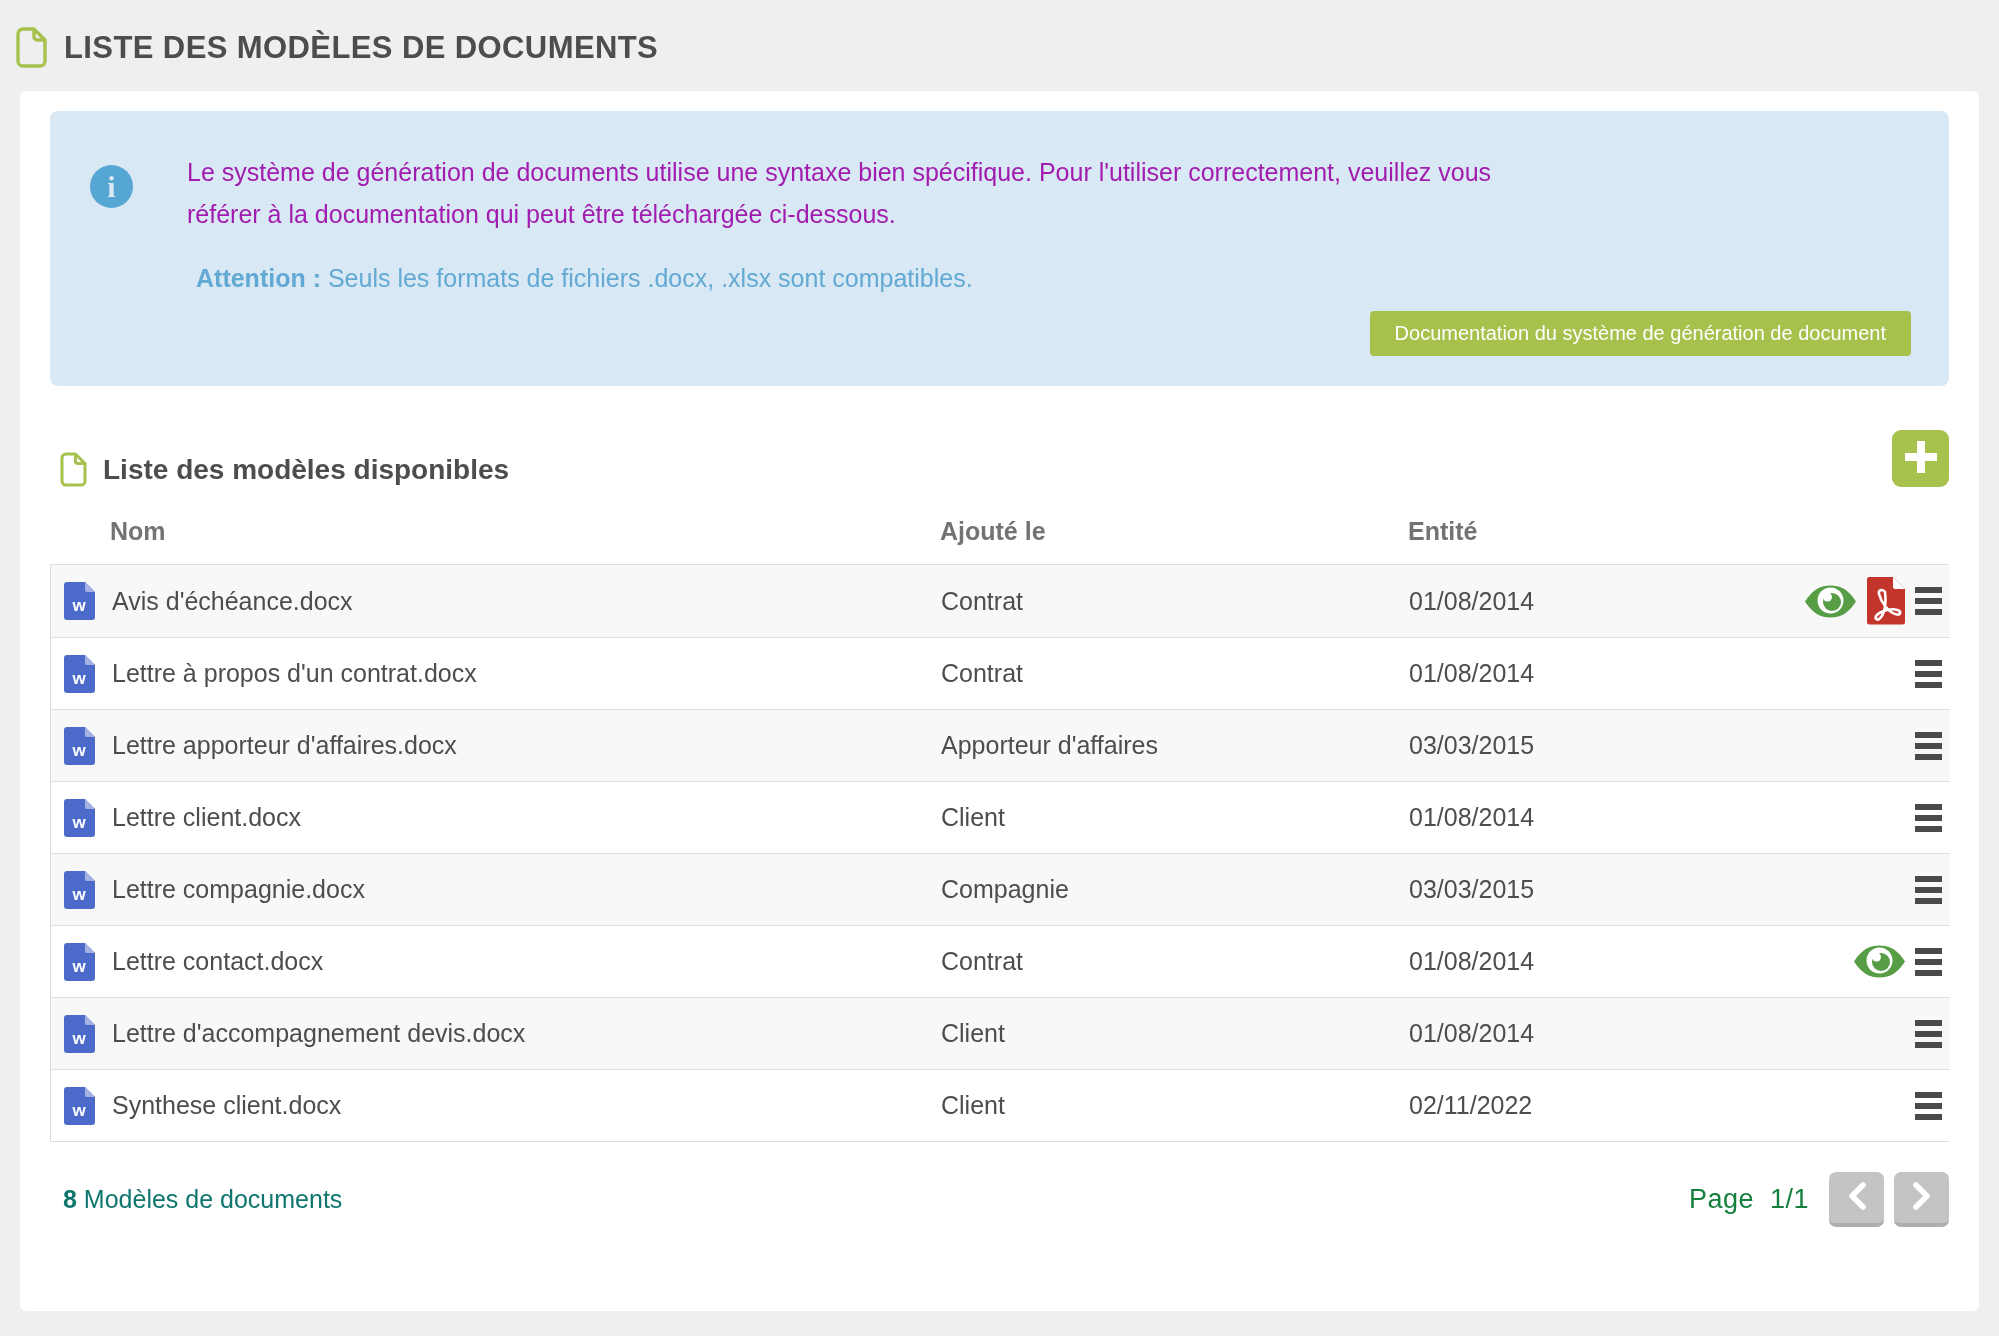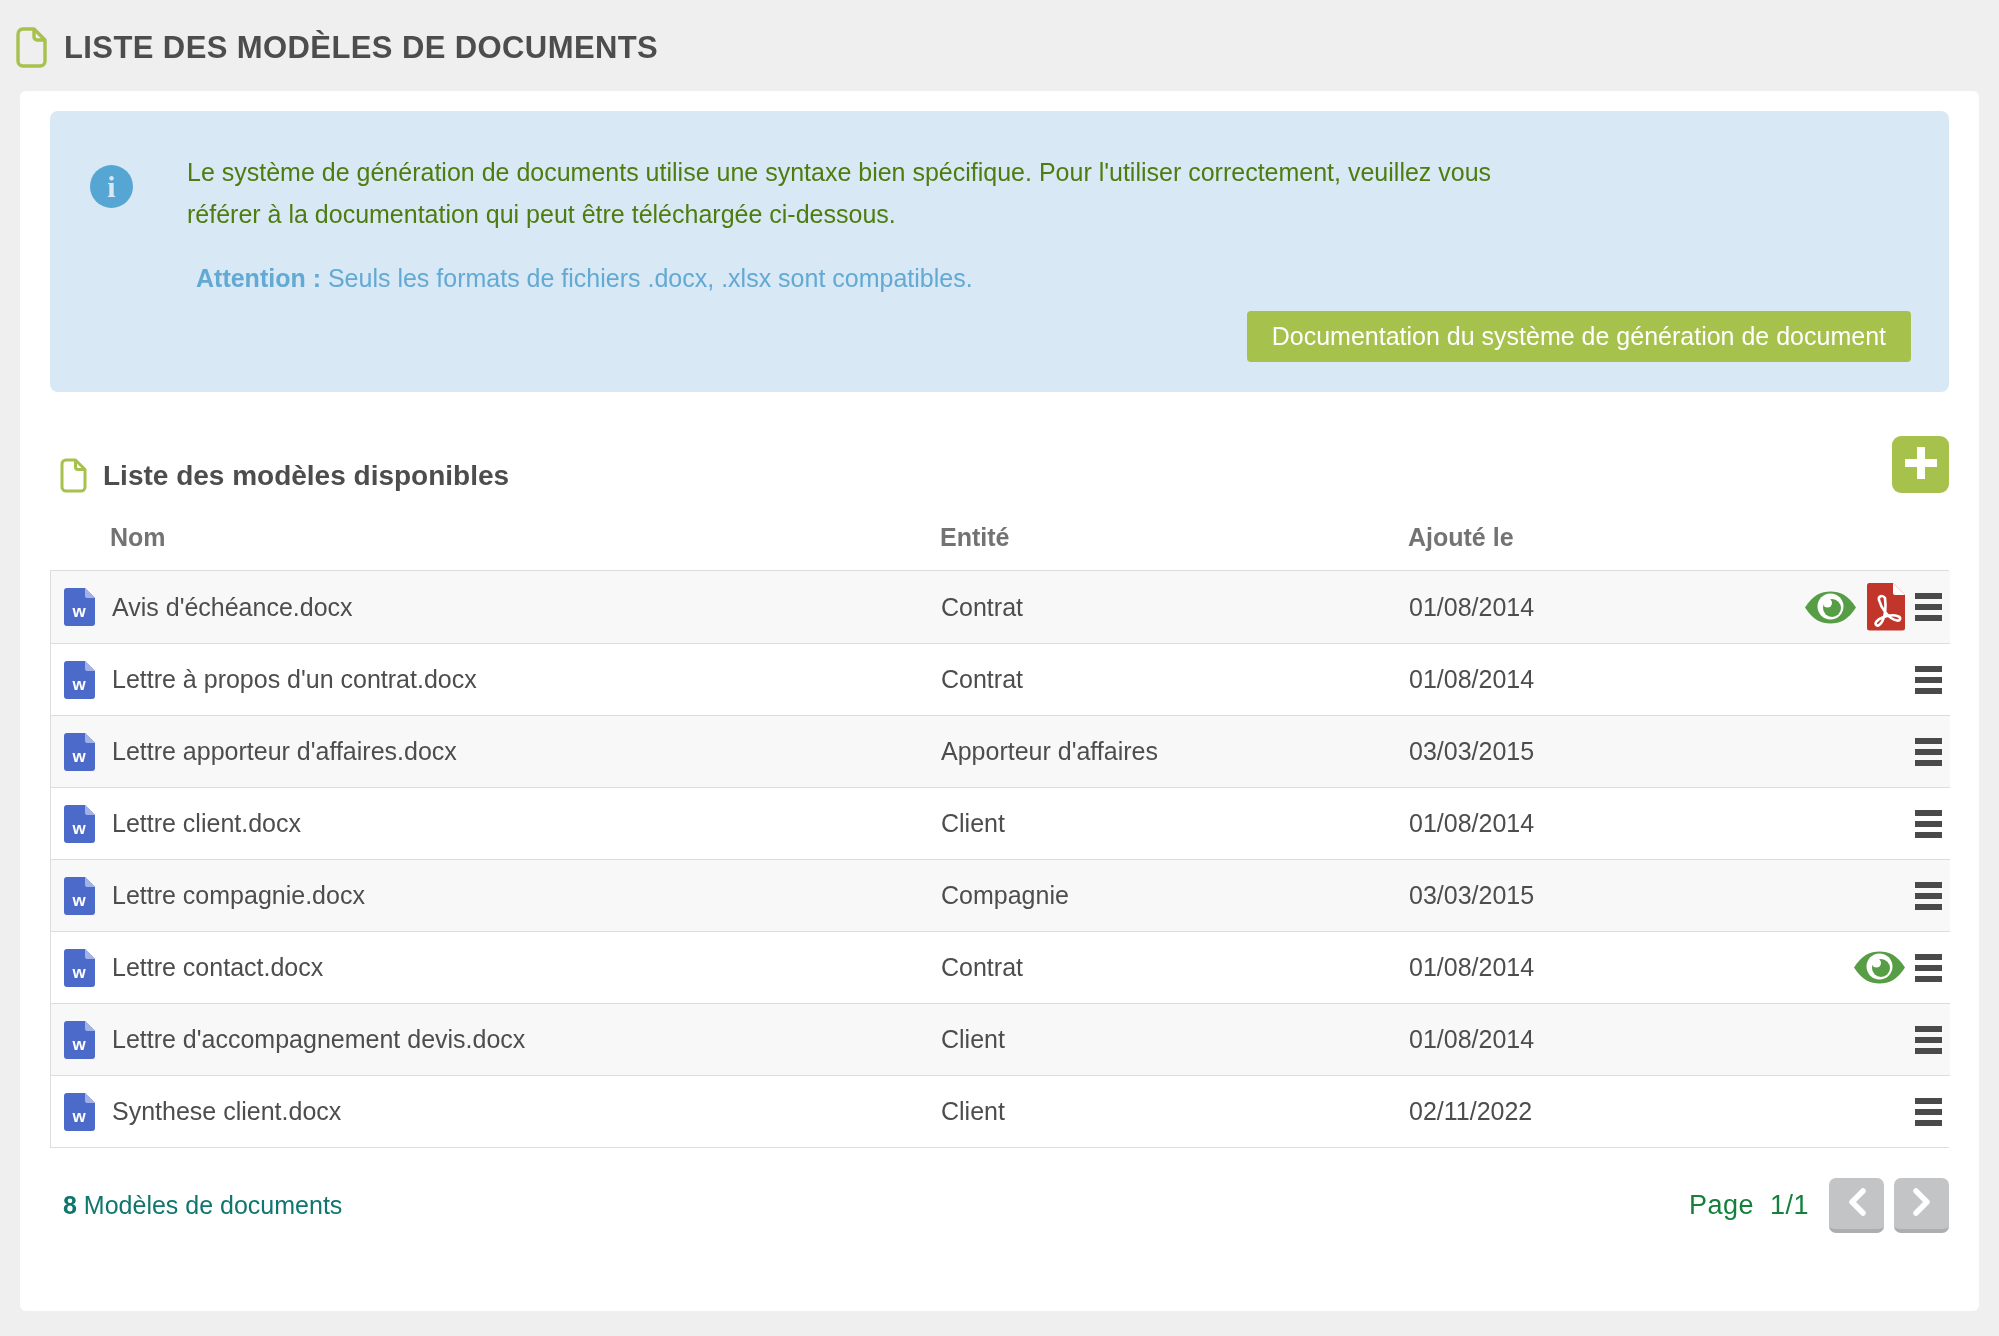--- a/index.html
+++ b/index.html
@@ -43,33 +43,33 @@
     flex:0 0 auto;
     width:43px; height:43px; border-radius:50%;
     background:#56a6d3; color:#d8e8f4;
     font-family:"Liberation Serif", serif;
     font-weight:bold; font-style:normal;
     font-size:30px; line-height:43px; text-align:center;
     margin-top:14px;
   }
   .info-content { flex:1; margin-left:54px; }
   .info-text {
-    color:#4d7c0f; font-size:25px; line-height:42px;
+    color:#a21caf; font-size:25px; line-height:42px;
     max-width:1365px;
   }
   .info-attention {
     color:#62a9d4; font-size:25px; line-height:34px;
     margin-top:26px;
   }
   .info-attention strong { font-weight:bold;margin-left:9px; }
   .info-btn-row { display:flex; justify-content:flex-end; margin-top:16px; }
   .doc-btn {
     background:#a6c14c; border:none; color:#ffffff; cursor:pointer;
     font-family:"Liberation Sans", sans-serif;
-    font-size:25px; padding:11px 25px; border-radius:4px;
+    font-size:20px; padding:11px 25px; border-radius:4px;
   }
 
   
   .section-header {
     margin-top:44px;
     display:flex; align-items:flex-end; justify-content:space-between;
   }
   .section-title-wrap { display:flex; align-items:center; gap:16px; padding-left:10px; }
   .section-title { font-size:28px; font-weight:bold; color:#4d4d4d; }
   .add-btn {
@@ -165,22 +165,22 @@
         <svg width="34" height="34" viewBox="0 0 34 34">
           <rect x="13" y="1" width="8" height="32" fill="#ffffff"></rect>
           <rect x="1" y="13" width="32" height="8" fill="#ffffff"></rect>
         </svg>
       </span>
     </button>
   </div>
 
   <div class="table-header row-grid">
     <div class="th col-name">Nom</div>
+    <div class="th col-date">Ajouté le</div>
     <div class="th col-entity">Entité</div>
-    <div class="th col-date">Ajouté le</div>
     <div class="th col-actions"></div>
   </div>
 
   <div class="table-body" id="table-body">
   <div class="table-row row-grid">
     <div class="cell col-name">
       <span class="word-icon">
         <svg width="31" height="38" viewBox="0 0 31 38">
           <path d="M3 0 h18 l10 10 v25 a3 3 0 0 1 -3 3 H3 a3 3 0 0 1 -3 -3 V3 a3 3 0 0 1 3 -3 Z" fill="#4b6ac9"></path>
           <path d="M21 0 l10 10 h-8 a2 2 0 0 1 -2 -2 Z" fill="#a3b2e6"></path>

